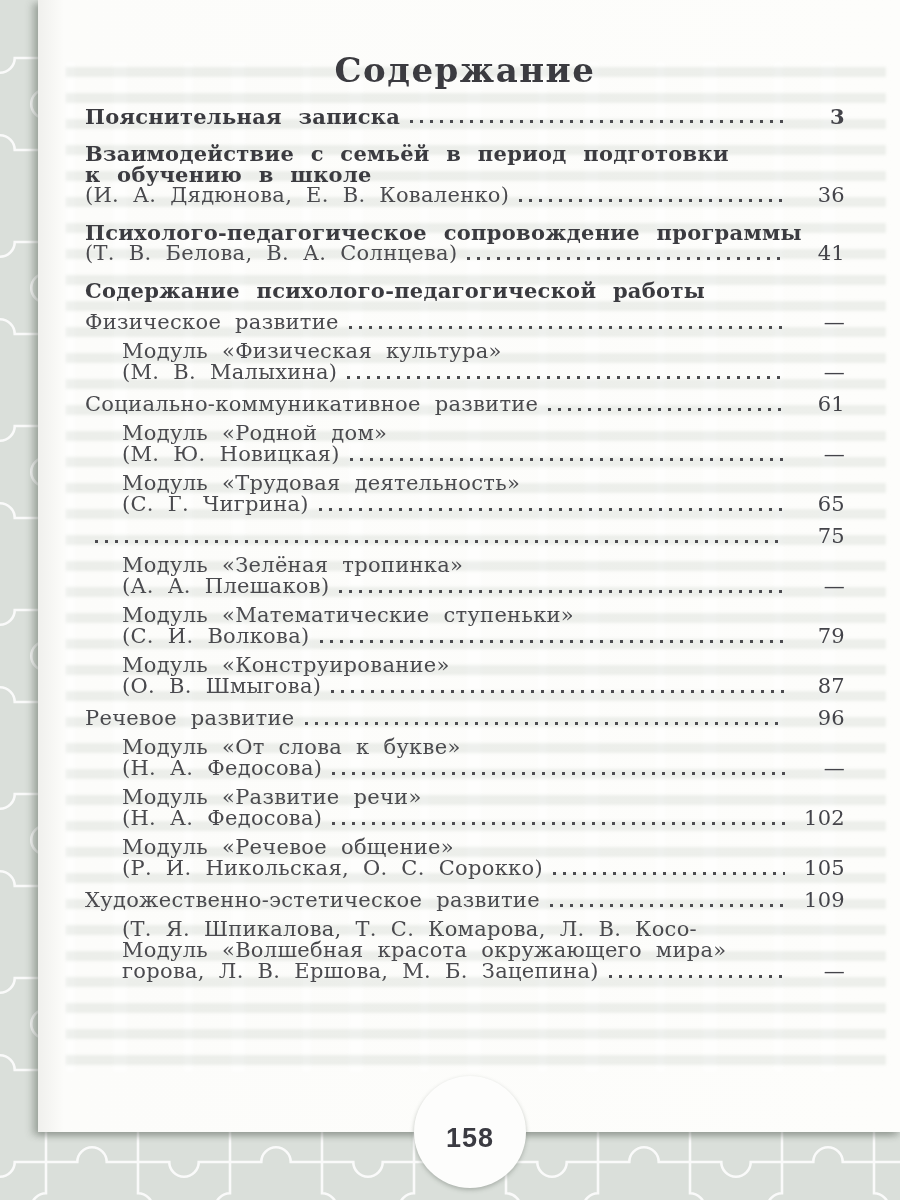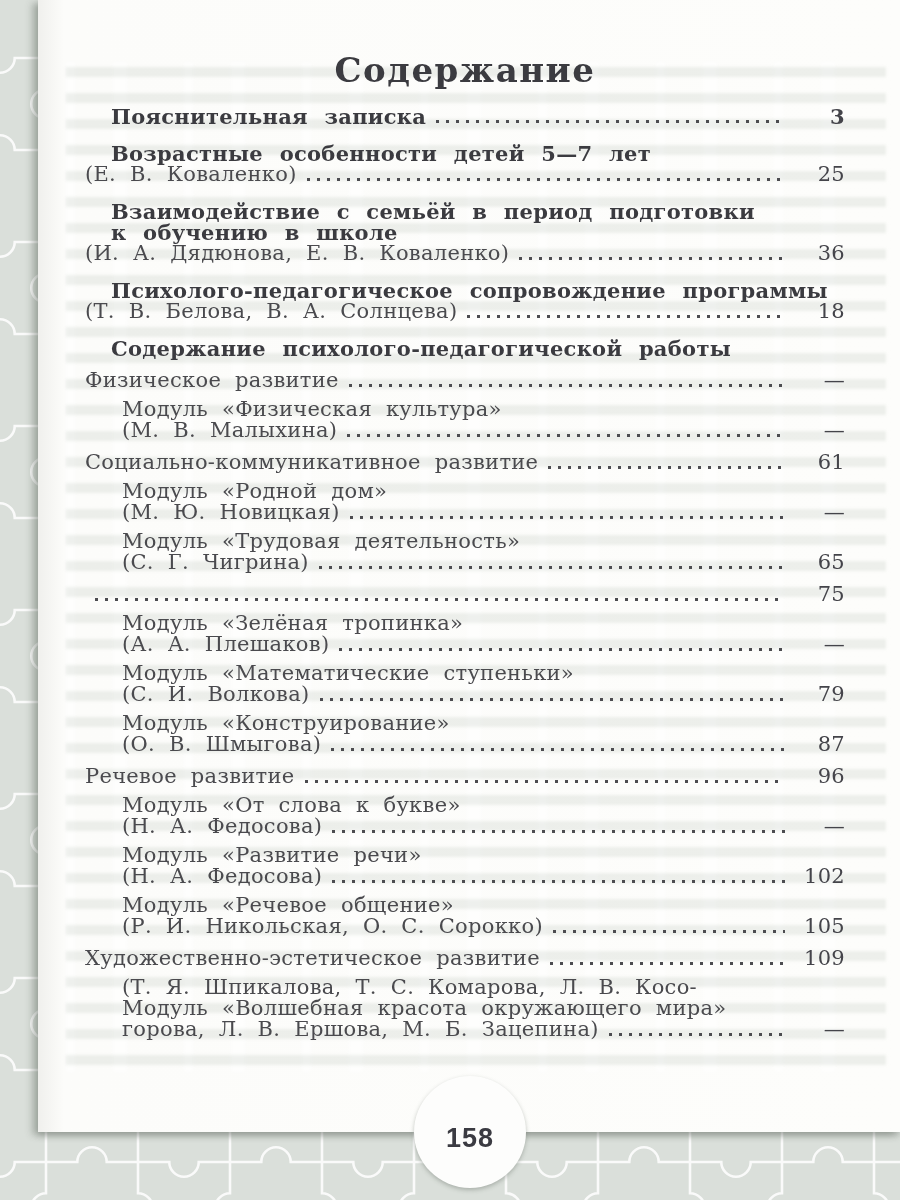--- a/index.html
+++ b/index.html
@@ -55,21 +55,21 @@
   .entry.top{margin-top:16px;}
   .entry.section{margin-top:11px;}
   .entry.module{margin-top:8px;margin-left:37px;}
   .line{
     display:flex;align-items:baseline;
     font-size:21px;line-height:21px;
     color:var(--text);
     letter-spacing:0.3px;word-spacing:7px;
     white-space:nowrap;
   }
-  .line.bold{font-weight:bold;color:var(--text-bold);word-spacing:9px;margin-left:26px;}
+  .line.bold{font-weight:bold;color:var(--text-bold);word-spacing:9px;}
   .leader{
     flex:1 1 auto;min-width:16px;
     align-self:flex-end;height:5px;margin:0 10px 3px 9px;
     background-image:radial-gradient(circle at 2.5px 2.5px, #4c4c50 1.65px, rgba(0,0,0,0) 2px);
     background-size:10px 5px;background-repeat:repeat-x;background-position:left bottom;
   }
   .pnum{min-width:50px;text-align:right;color:var(--page-number);font-weight:normal;}
   .line.bold .pnum{font-weight:bold;}
   .page-tab{
     position:absolute;left:414px;top:1076px;width:112px;height:112px;z-index:2;
@@ -100,49 +100,39 @@
       <div id="toc-list">
           <div class="entry top">
             <div class="line bold">
               <span class="ltext">Пояснительная записка</span>
               <span class="leader"></span>
               <span class="pnum">3</span>
             </div>
           </div>
           <div class="entry top">
             <div class="line bold">
-              <span class="ltext">Возрастные особенности детей 5—7 лет</span>
-            </div>
-            <div class="line">
-              <span class="ltext">(Е. В. Коваленко)</span>
-              <span class="leader"></span>
-              <span class="pnum">25</span>
-            </div>
-          </div>
-          <div class="entry top">
-            <div class="line bold">
               <span class="ltext">Взаимодействие с семьёй в период подготовки</span>
             </div>
             <div class="line bold">
               <span class="ltext">к обучению в школе</span>
             </div>
             <div class="line">
               <span class="ltext">(И. А. Дядюнова, Е. В. Коваленко)</span>
               <span class="leader"></span>
               <span class="pnum">36</span>
             </div>
           </div>
           <div class="entry top">
             <div class="line bold">
               <span class="ltext">Психолого-педагогическое сопровождение программы</span>
             </div>
             <div class="line">
               <span class="ltext">(Т. В. Белова, В. А. Солнцева)</span>
               <span class="leader"></span>
-              <span class="pnum">18</span>
+              <span class="pnum">41</span>
             </div>
           </div>
           <div class="entry top">
             <div class="line bold">
               <span class="ltext">Содержание психолого-педагогической работы</span>
             </div>
           </div>
           <div class="entry section">
             <div class="line">
               <span class="ltext">Физическое развитие</span>

